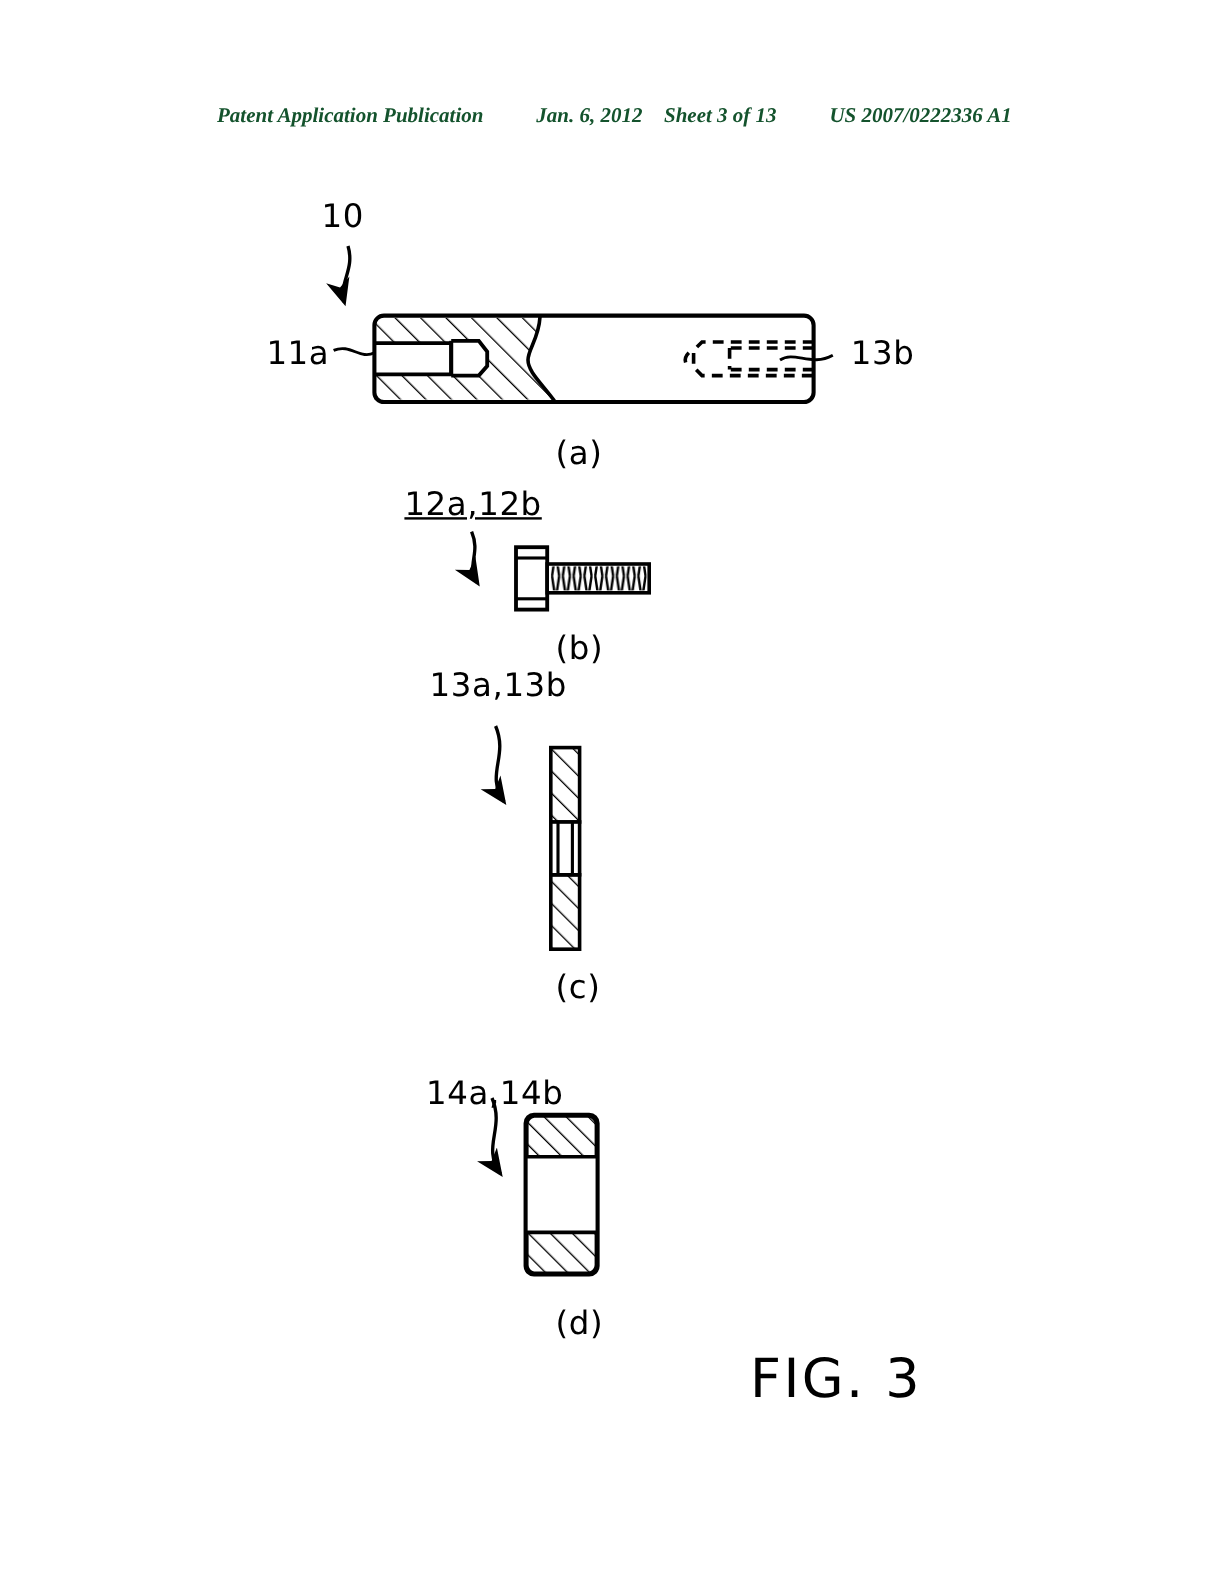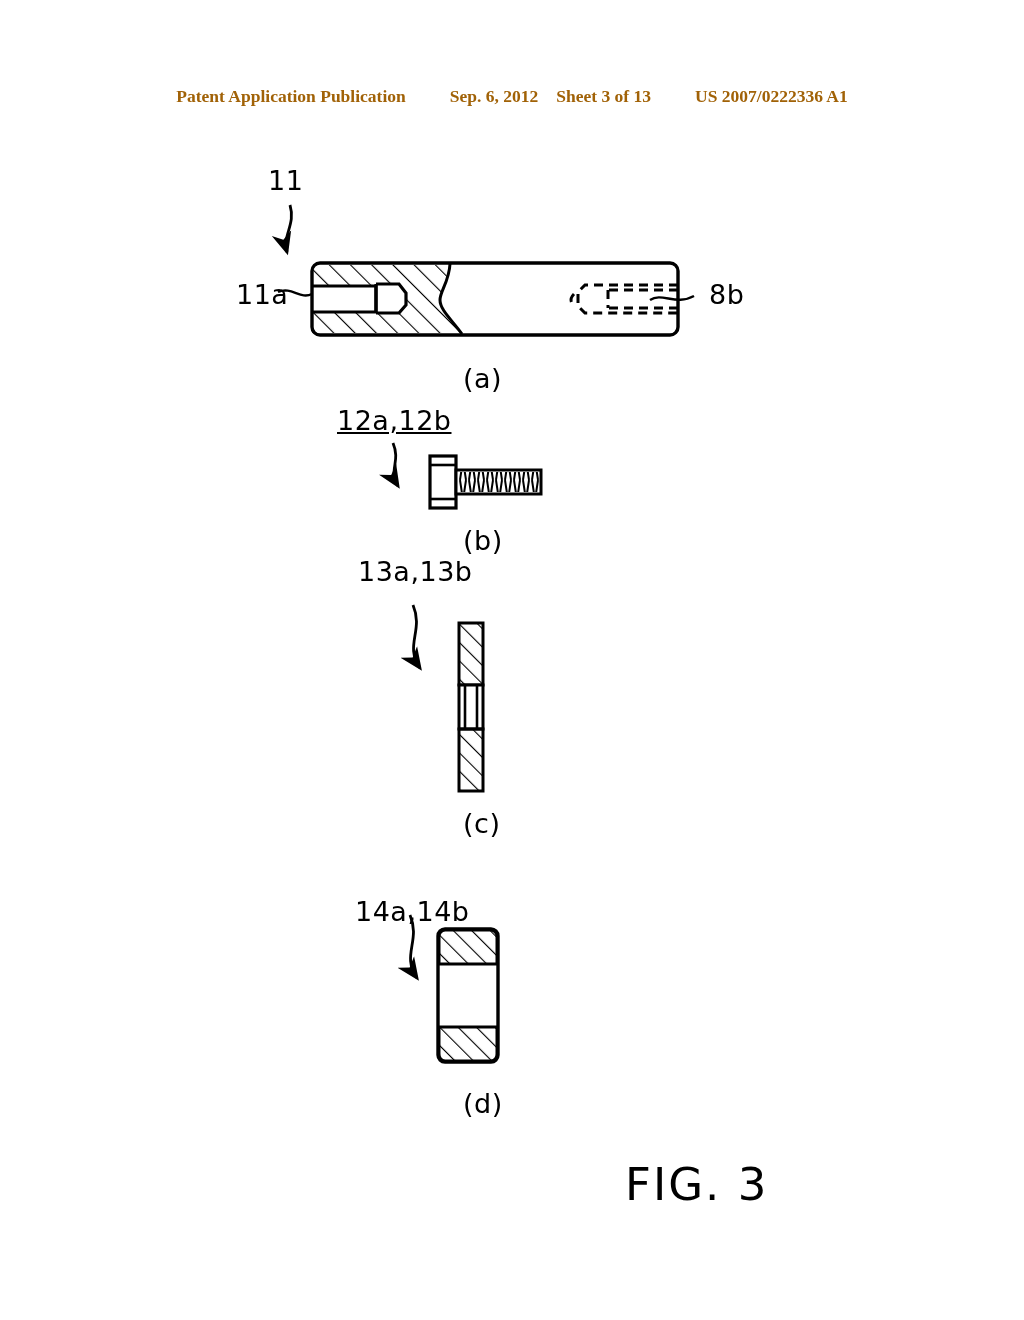--- a/index.html
+++ b/index.html
@@ -18,25 +18,26 @@
   
   .pub-header {
     position: absolute;
     top: 86px;
     left: 0;
     width: 1024px;
     height: 26px;
     font-family: "Liberation Serif", serif;
     font-weight: bold;
     font-size: 17.5px;
-    color: #a16207;
+    color: #14532d;
     display: flex;
     justify-content: center;
     align-items: baseline;
     white-space: nowrap;
+    font-style: italic;
   }
   .pub-header .h-title { margin-right: 44px; }
   .pub-header .h-date  { margin-right: 18px; }
   .pub-header .h-sheet { margin-right: 44px; }
   .pub-header .h-num   { margin-right: 0; }
 
   
   #drawing {
     position: absolute;
     top: 0;
@@ -58,21 +59,21 @@
   .fig-cap {
     font-size: 45px;
     letter-spacing: 2px;
   }
 </style>
 </head>
 <body>
 
 <div class="pub-header">
   <span class="h-title">Patent Application Publication</span>
-  <span class="h-date">Sep. 6, 2012</span>
+  <span class="h-date">Jan. 6, 2012</span>
   <span class="h-sheet">Sheet 3 of 13</span>
   <span class="h-num">US 2007/0222336 A1</span>
 </div>
 
 <svg id="drawing" viewBox="0 0 1024 1320">
   <defs>
 
     <pattern id="hatch45" width="15" height="15" patternUnits="userSpaceOnUse" patternTransform="rotate(-45)">
       <line x1="0" y1="0" x2="0" y2="15" stroke="#000" stroke-width="2.2"></line>
     </pattern>
@@ -179,33 +180,33 @@
     <path d="M445,930 L491,930 A7,7 0 0 1 497,937 L497,964 L439,964 L439,937
              A7,7 0 0 1 445,930 Z" fill="url(#hatch45b)" stroke="#000" stroke-width="3"></path>
 
     <path d="M439,1027 L497,1027 L497,1054 A7,7 0 0 1 491,1061 L445,1061
              A7,7 0 0 1 439,1054 Z" fill="url(#hatch45b)" stroke="#000" stroke-width="3"></path>
 
     <path d="M410,915 C421,941 401,955 417,978" fill="none" stroke="#000" stroke-width="2.8" marker-end="url(#arrowHead)"></path>
   </g>
 </svg>
 
-<div class="lbl ref-lbl" style="left:268px; top:165px;">11</div>
-
-<div class="lbl ref-lbl" style="left:236px; top:279px;">11a</div>
-
-<div class="lbl ref-lbl" style="left:709px; top:279px;">8b</div>
+<div class="lbl ref-lbl" style="left:268px; top:165px;">10</div>
+
+<div class="lbl ref-lbl" style="left:222px; top:279px;">11a</div>
+
+<div class="lbl ref-lbl" style="left:709px; top:279px;">13b</div>
 
 <div class="lbl sub-cap" style="left:463px; top:363px;">(a)</div>
 
 <div class="lbl ref-lbl" style="left:337px; top:405px;text-decoration:underline;">12a,12b</div>
 
 <div class="lbl sub-cap" style="left:463px; top:525px;">(b)</div>
 
 <div class="lbl ref-lbl" style="left:358px; top:556px;">13a,13b</div>
 
 <div class="lbl sub-cap" style="left:463px; top:808px;">(c)</div>
 
 <div class="lbl ref-lbl" style="left:355px; top:896px;">14a,14b</div>
 
 <div class="lbl sub-cap" style="left:463px; top:1088px;">(d)</div>
 
-<div class="lbl fig-cap" style="left:625px; top:1158px;">FIG. 3</div>
+<div class="lbl fig-cap" style="left:625px; top:1122px;">FIG. 3</div>
 
 </body></html>

